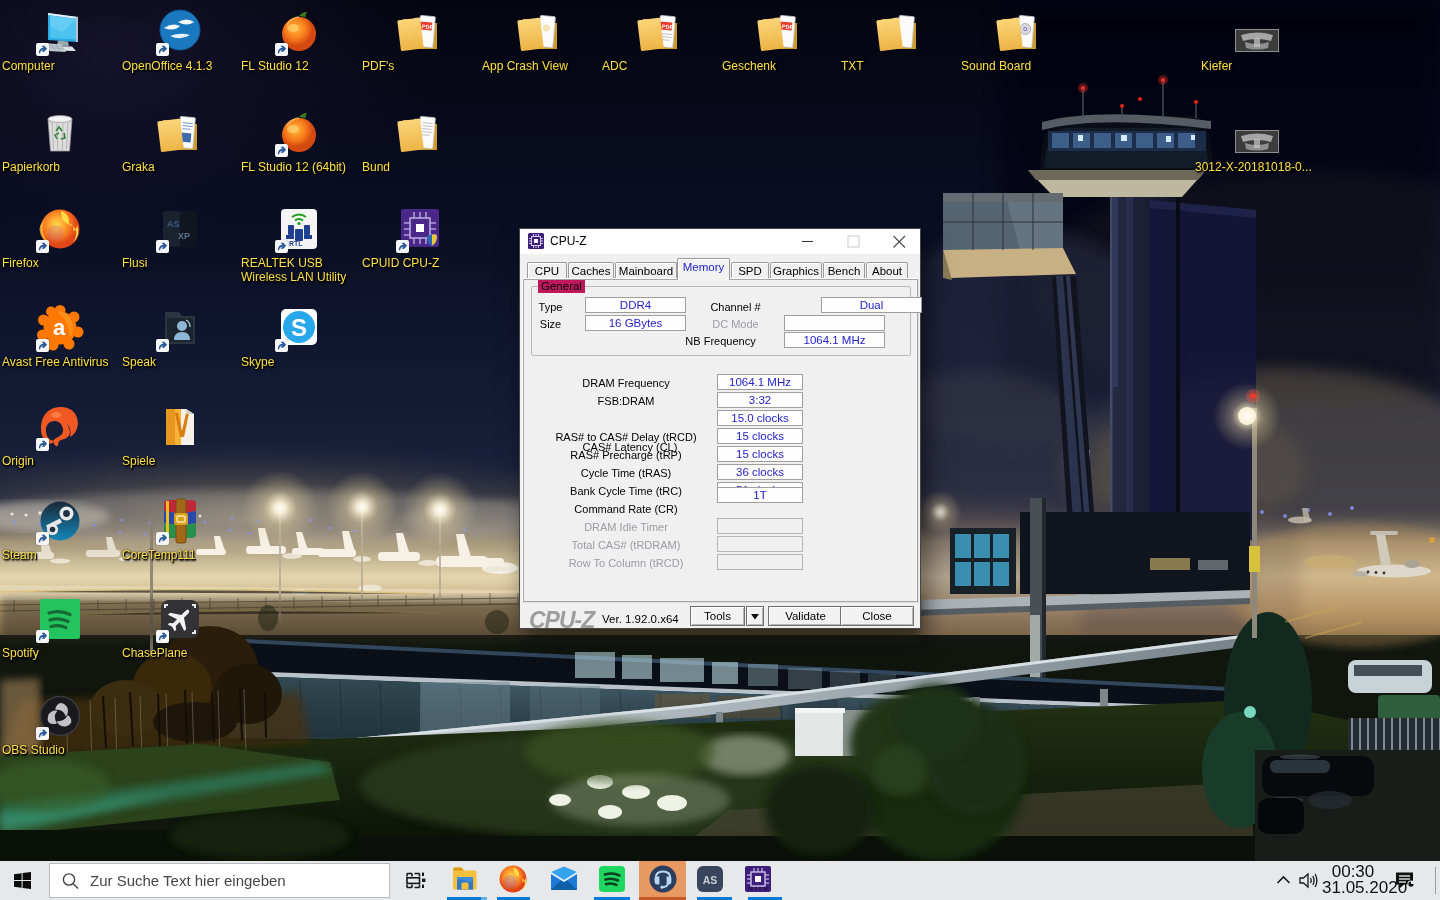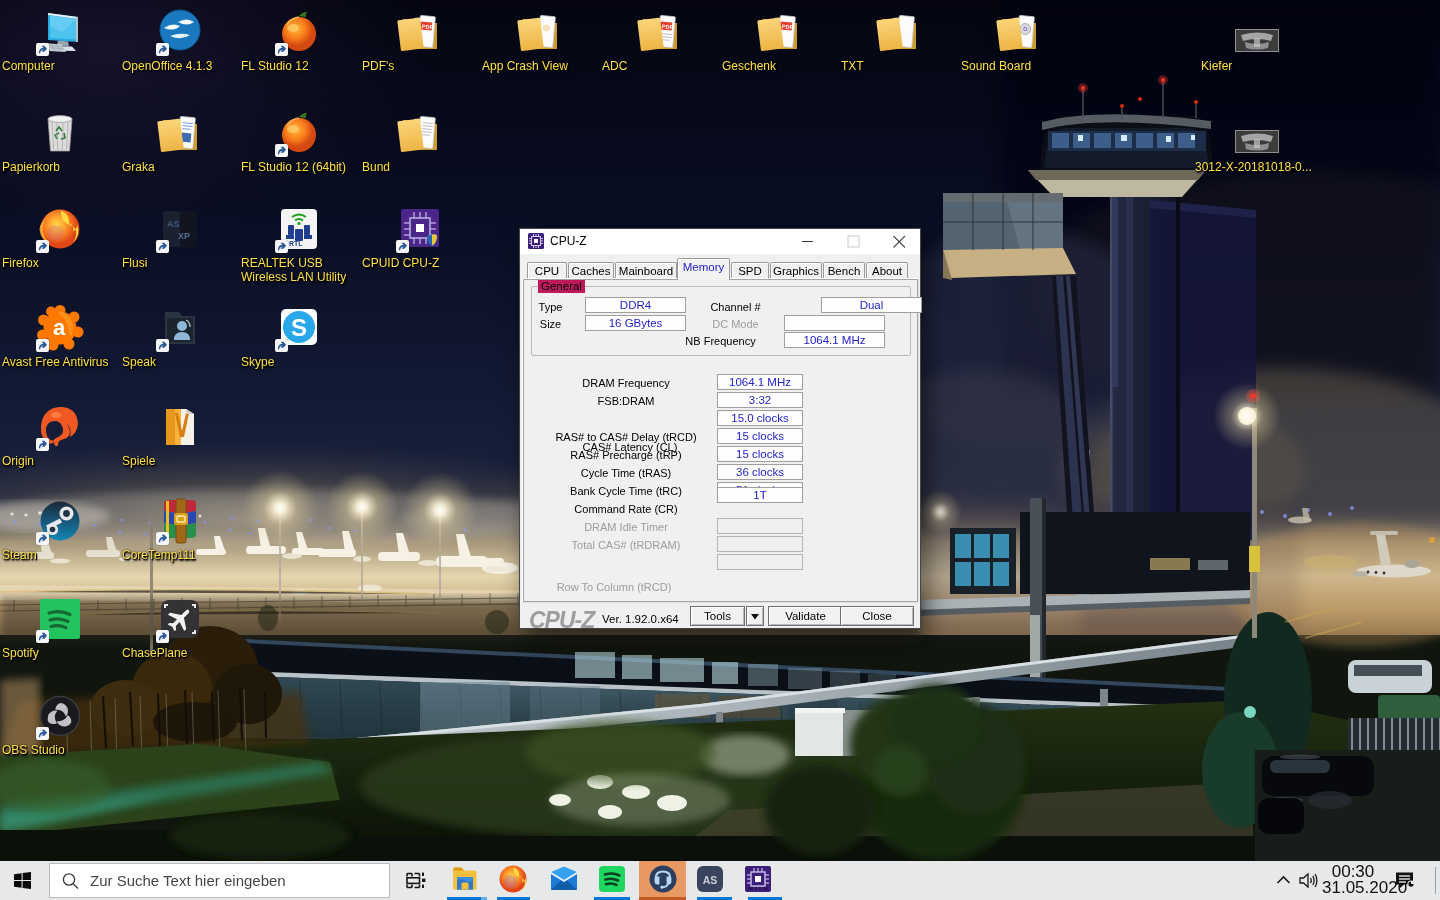--- a/index.html
+++ b/index.html
@@ -1053,21 +1053,21 @@
 <div class="lab" style="left:28px;top:238px;width:156px;">Cycle Time (tRAS)</div>
 <div class="fld" style="left:197px;top:235px;width:84px;height:14px;line-height:14px;">36 clocks</div>
 <div class="lab" style="left:28px;top:256px;width:156px;">Bank Cycle Time (tRC)</div>
 <div class="fld" style="left:197px;top:253px;width:84px;height:14px;line-height:14px;">51 clocks</div>
 <div class="lab" style="left:28px;top:274px;width:156px;">Command Rate (CR)</div>
 <div class="fld" style="left:197px;top:258px;width:84px;height:14px;line-height:14px;">1T</div>
 <div class="lab dis" style="left:28px;top:292px;width:156px;">DRAM Idle Timer</div>
 <div class="fld dis" style="left:197px;top:289px;width:84px;height:14px;"></div>
 <div class="lab dis" style="left:28px;top:310px;width:156px;">Total CAS# (tRDRAM)</div>
 <div class="fld dis" style="left:197px;top:307px;width:84px;height:14px;"></div>
-<div class="lab dis" style="left:16px;top:328px;width:156px;margin-top:24px;">Row To Column (tRCD)</div>
+<div class="lab dis" style="left:28px;top:328px;width:156px;">Row To Column (tRCD)</div>
 <div class="fld dis" style="left:197px;top:325px;width:84px;height:14px;"></div>
 <div style="position:absolute;left:9px;top:378px;font-size:23px;font-weight:bold;font-style:italic;color:#9d9d9d;letter-spacing:-1px;">CPU-Z</div>
 <div style="position:absolute;left:82px;top:384px;font-size:11.5px;">Ver. 1.92.0.x64</div>
 <div class="btn" style="left:170px;width:55px;">Tools</div>
 <div class="btn" style="left:226px;width:18px;"><svg width="8" height="6" viewBox="0 0 8 6" style="margin-top:7px">
           <polygon points="0,0 8,0 4,5.5" fill="#111"></polygon>
         </svg></div>
 <div class="btn" style="left:248px;width:75px;">Validate</div>
 <div class="btn" style="left:320px;width:74px;">Close</div>
 </div>

